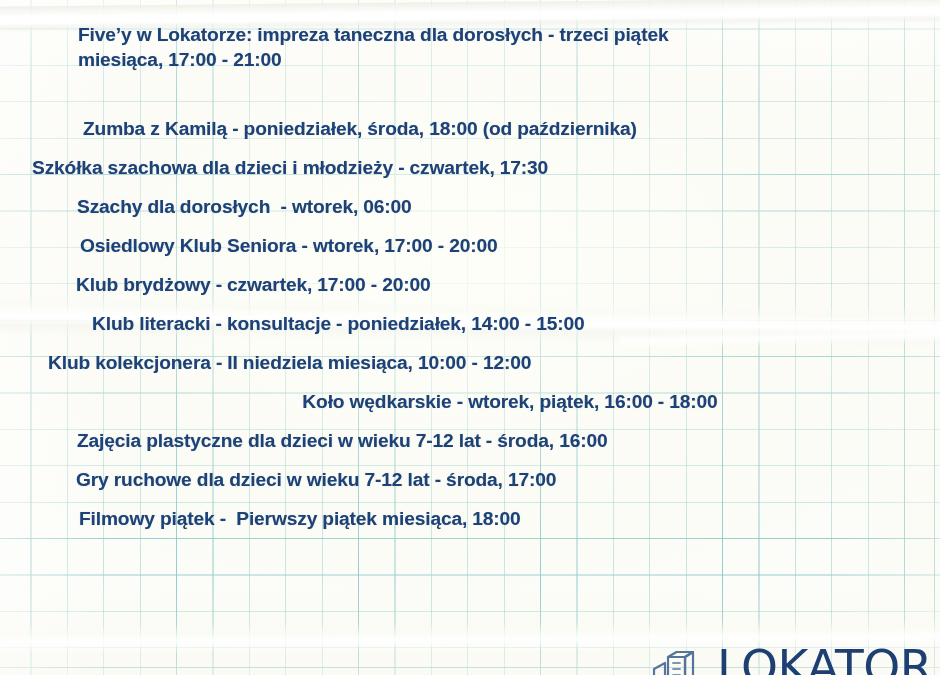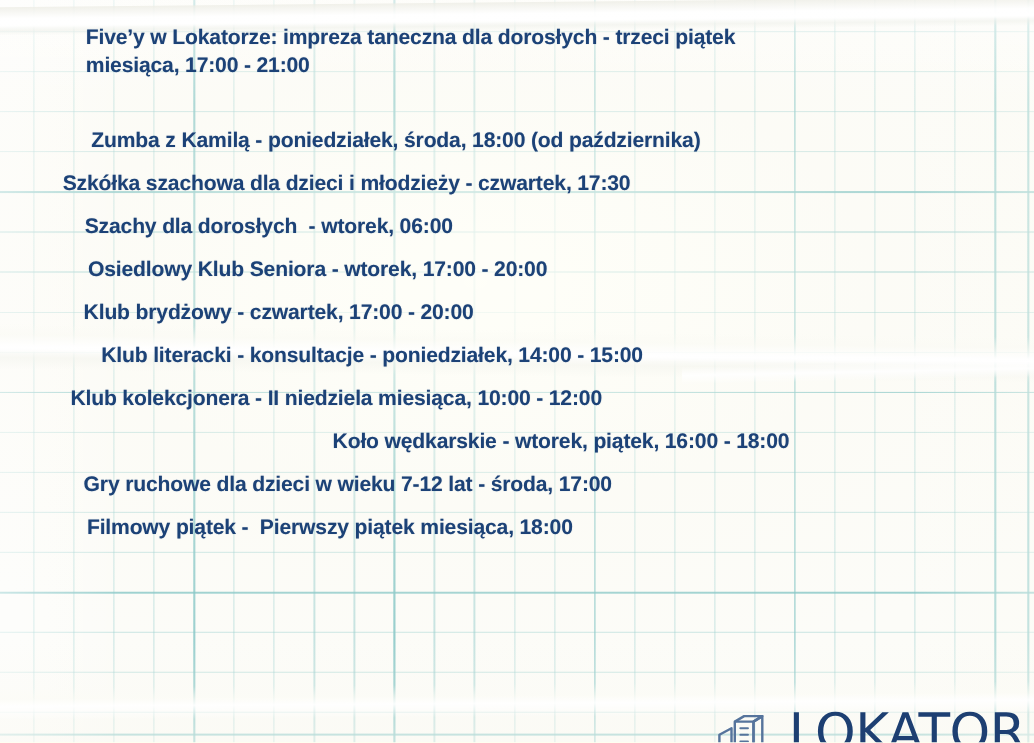--- a/index.html
+++ b/index.html
@@ -6,21 +6,21 @@
     margin: 0;
     padding: 0;
     background: #ffffff;
   }
   #poster {
     position: relative;
     width: 940px;
     height: 675px;
     overflow: hidden;
     font-family: "Liberation Sans", sans-serif;
-    background-color: #fef9c3;
+    background-color: #bef264;
   }
 
   
   .paper-base {
     position: absolute;
     inset: 0;
     background-color: #fcfcf8;
   }
   .grid-fine {
     position: absolute;
@@ -136,29 +136,29 @@
     line-height: 25px;
     letter-spacing: -0.15px;
     margin-bottom: 14px;
     text-shadow: 0 0 1px rgba(28,66,119,0.30);
     white-space: pre-wrap;
   }
 
   
   .e0  { padding-left: 78px; max-width: 620px; margin-bottom: 13px; }
   .e1  { padding-left: 83px; margin-top: 44px; }
-  .e2  { padding-left: 57px; }
+  .e2  { padding-left: 32px; }
   .e3  { padding-left: 77px; }
   .e4  { padding-left: 80px; }
   .e5  { padding-left: 82px; }
   .e6  { padding-left: 76px; }
   .e7  { padding-left: 77px; }
   .e8  { padding-left: 76px; }
   .e9  { padding-left: 92px; }
-  .e10 { padding-left: 64px; }
+  .e10 { padding-left: 48px; }
   .e11 { padding-left: 80px; text-align: center; }
   .e12 { padding-left: 77px; }
   .e13 { padding-left: 76px; }
   .e14 { padding-left: 79px; margin-bottom: 0; }
 
   
   .logo {
     position: absolute;
     left: 652px;
     top: 645px;
@@ -196,20 +196,21 @@
   <div class="schedule">
     <div class="entry e0">Five’y w Lokatorze: impreza taneczna dla dorosłych - trzeci piątek miesiąca, 17:00 - 21:00</div>
     <div class="entry e1">Zumba z Kamilą - poniedziałek, środa, 18:00 (od października)</div>
     <div class="entry e2">Szkółka szachowa dla dzieci i młodzieży - czwartek, 17:30</div>
     <div class="entry e3">Szachy dla dorosłych  - wtorek, 06:00</div>
     <div class="entry e4">Osiedlowy Klub Seniora - wtorek, 17:00 - 20:00</div>
     <div class="entry e6">Klub brydżowy - czwartek, 17:00 - 20:00</div>
     <div class="entry e9">Klub literacki - konsultacje - poniedziałek, 14:00 - 15:00</div>
     <div class="entry e10">Klub kolekcjonera - II niedziela miesiąca, 10:00 - 12:00</div>
     <div class="entry e11">Koło wędkarskie - wtorek, piątek, 16:00 - 18:00</div>
+    <div class="entry e12">Zajęcia plastyczne dla dzieci w wieku 7-12 lat - środa, 16:00</div>
     <div class="entry e13">Gry ruchowe dla dzieci w wieku 7-12 lat - środa, 17:00</div>
     <div class="entry e14">Filmowy piątek -  Pierwszy piątek miesiąca, 18:00</div>
   </div>
 
   <div class="logo">
     <span class="logo-mark">
       <svg width="56" height="34" viewBox="0 0 56 34" fill="none">
         <path d="M2 33 V18 L13 12 V33" stroke="#56749c" stroke-width="2.2" stroke-linejoin="round" fill="none"></path>
         <path d="M16 33 V6 H33 V33" stroke="#56749c" stroke-width="2.2" stroke-linejoin="round" fill="none"></path>
         <path d="M16 6 L24.5 1 L41 1 L33 6" stroke="#56749c" stroke-width="2.2" stroke-linejoin="round" fill="none"></path>

